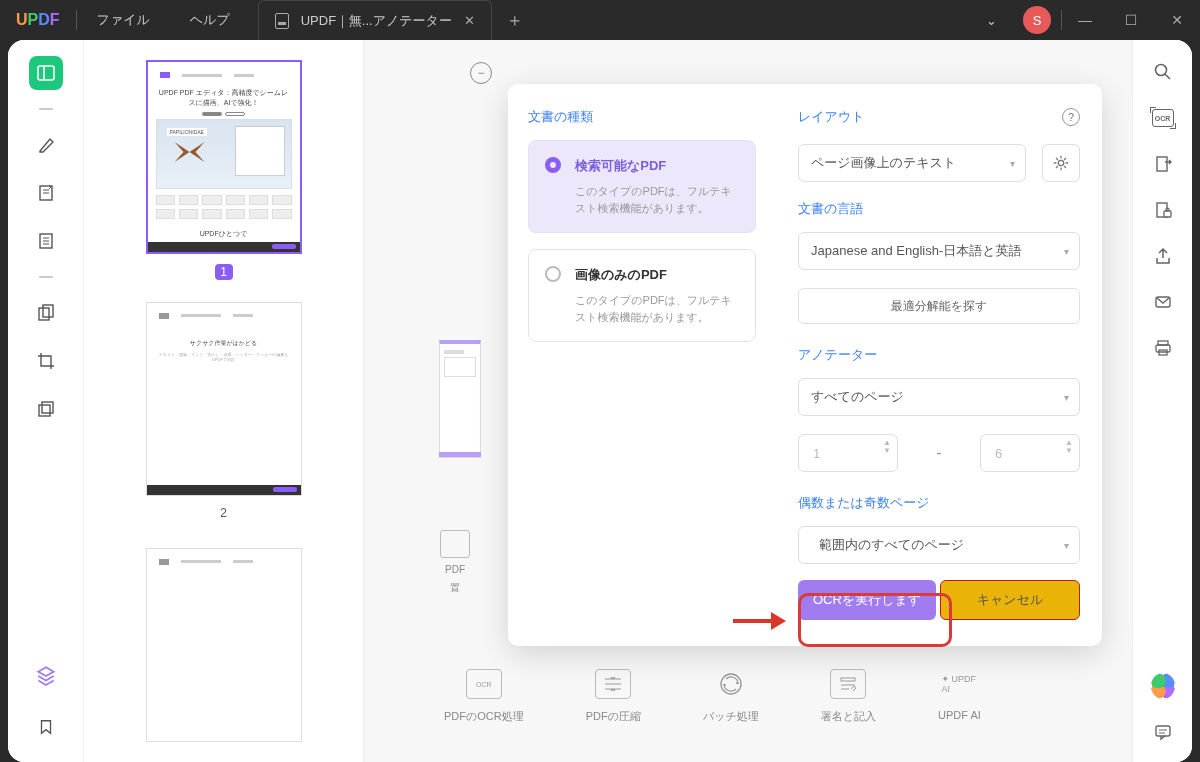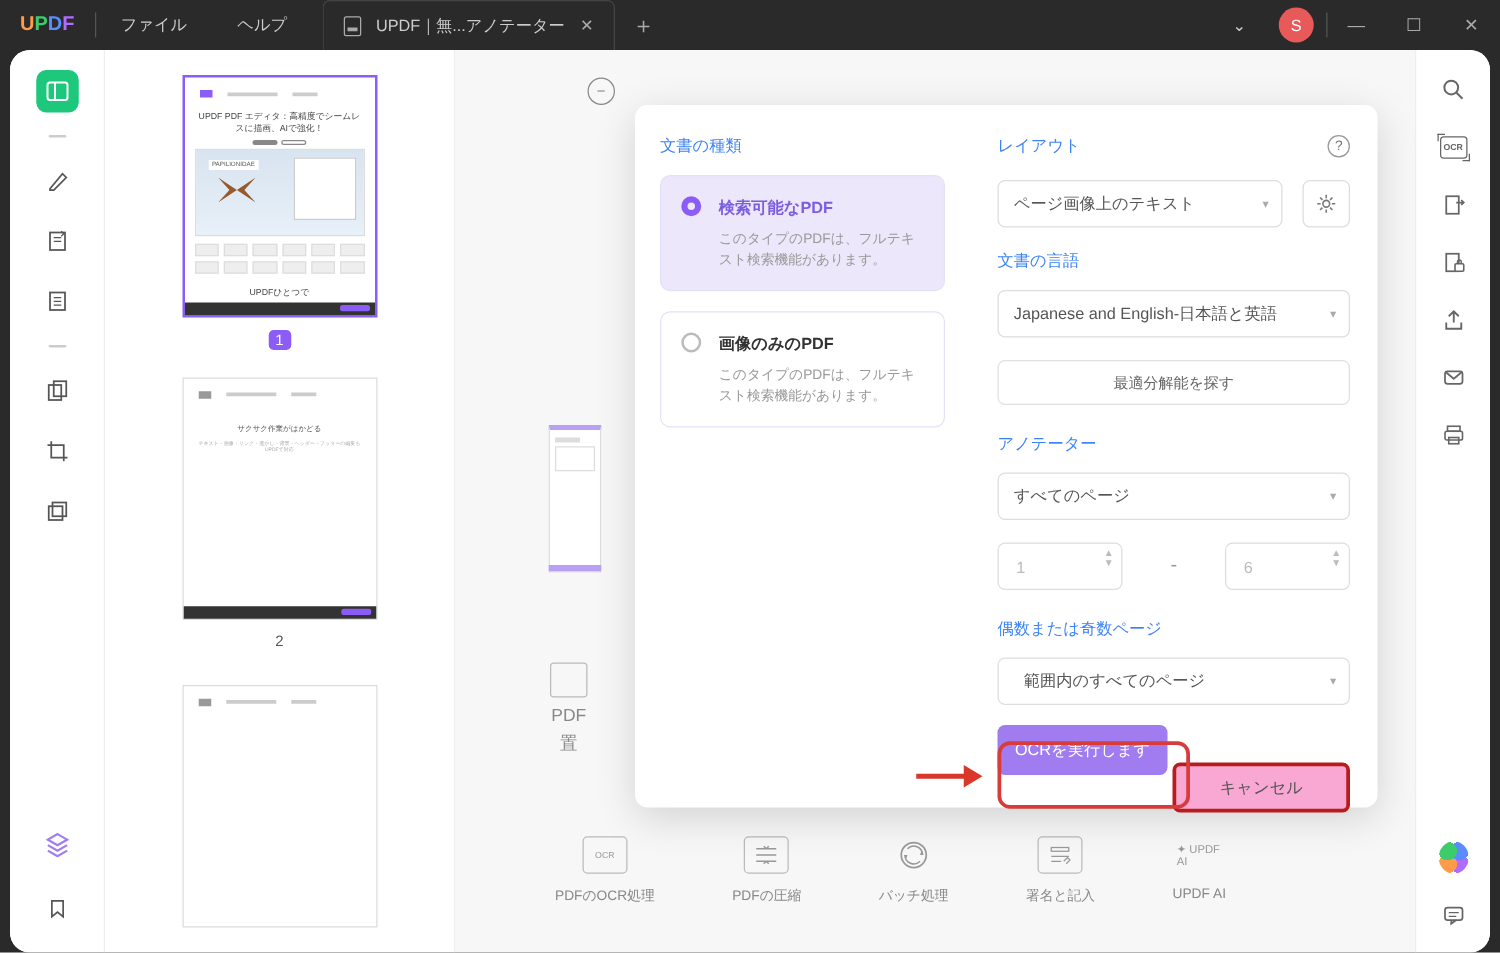--- a/index.html
+++ b/index.html
@@ -68,21 +68,21 @@
 .resolution-btn { height: 36px; border: 1px solid #e0e0e0; border-radius: 6px; display: flex; align-items: center; justify-content: center; font-size: 12px; color: #666; margin-bottom: 22px; }
 
 .spinner { width: 100px; height: 38px; border: 1px solid #ddd; border-radius: 6px; display: flex; align-items: center; padding: 0 24px 0 14px; font-size: 13px; color: #bbb; position: relative; }
 .spinner .arrows { position: absolute; right: 6px; top: 4px; display: flex; flex-direction: column; gap: 0; font-size: 8px; color: #bbb; line-height: 1; }
 .range-row { display: flex; align-items: center; gap: 20px; justify-content: space-between; margin-bottom: 22px; }
 .range-dash { color: #999; }
 
 .action-row { display: flex; gap: 4px; margin-top: 12px; }
 .btn { flex: 1; height: 40px; border-radius: 6px; display: flex; align-items: center; justify-content: center; font-size: 13px; }
 .btn.primary { background: #a07cf0; color: #fff; }
-.btn.secondary { border: 3px solid #b91c1c; color: #555; background: #f9a8d4; margin-top: 30px; }
+.btn.secondary { border: 1px solid #b91c1c; color: #555; background: #eab308; }
 .highlight-box { position: absolute; top: 553px; left: 790px; width: 154px; height: 54px; border: 3px solid #d93a3a; border-radius: 10px; z-index: 10; pointer-events: none; }
 .red-arrow { position: absolute; top: 568px; left: 723px; z-index: 10; color: #d9372a; font-size: 28px; font-weight: bold; pointer-events: none; }
 
 .feature-icons { position: absolute; bottom: 38px; left: 80px; display: flex; gap: 62px; }
 .feat { display: flex; flex-direction: column; align-items: center; gap: 10px; }
 .feat-box { width: 36px; height: 30px; border: 1.5px solid #bbb; border-radius: 4px; position: relative; display: flex; align-items: center; justify-content: center; font-size: 8px; color: #999; }
 .feat-label { font-size: 11px; color: #888; }
 
 
 .t-head { height: 10px; display: flex; align-items: center; gap: 12px; padding: 0 4px; margin-bottom: 8px; }
@@ -97,21 +97,21 @@
 .t-footer .pill { position: absolute; right: 4px; top: 2px; width: 24px; height: 5px; background: #8b5cf6; border-radius: 2px; }
 .t-sub { font-size: 6px; text-align: center; color: #555; margin-top: 18px; }
 .ocr-badge { width: 22px; height: 18px; border: 1.5px solid #666; border-radius: 3px; font-size: 7px; display: flex; align-items: center; justify-content: center; position: relative; color: #666; font-weight: bold; }
 .ocr-badge::before, .ocr-badge::after { content: ""; position: absolute; width: 5px; height: 5px; border: 1.5px solid #666; }
 .ocr-badge::before { top: -3px; left: -3px; border-right: none; border-bottom: none; }
 .ocr-badge::after { bottom: -3px; right: -3px; border-left: none; border-top: none; }
 
 .page-preview { position: absolute; top: 300px; left: 75px; width: 42px; height: 118px; background: #fff; border: 1px solid #ddd; border-top: 4px solid #b9a0f5; padding: 6px 4px; font-size: 5px; color: #bbb; z-index: 1;}
 .page-preview::after { content: ""; position: absolute; bottom: 0; left: -1px; right: -1px; height: 5px; background: #b9a0f5; }
 
-.main-feat-row { position: absolute; top: 490px; left: 76px; font-size: 14px; color: #888; z-index: 1; display: flex; flex-direction: column; align-items: center; gap: 6px;}
+.main-feat-row { position: absolute; top: 490px; left: 76px; font-size: 10px; color: #888; z-index: 1; display: flex; flex-direction: column; align-items: center; gap: 6px;}
 .main-feat-ic { width: 30px; height: 28px; border: 1.5px solid #bbb; border-radius: 3px; }
 </style>
 </head>
 <body>
 
 <div class="titlebar">
   <div class="logo"><span class="u">U</span><span class="p">P</span><span class="d">D</span><span class="f">F</span></div>
   <div class="divider"></div>
   <div class="menu-item">ファイル</div>
   <div class="menu-item">ヘルプ</div>

